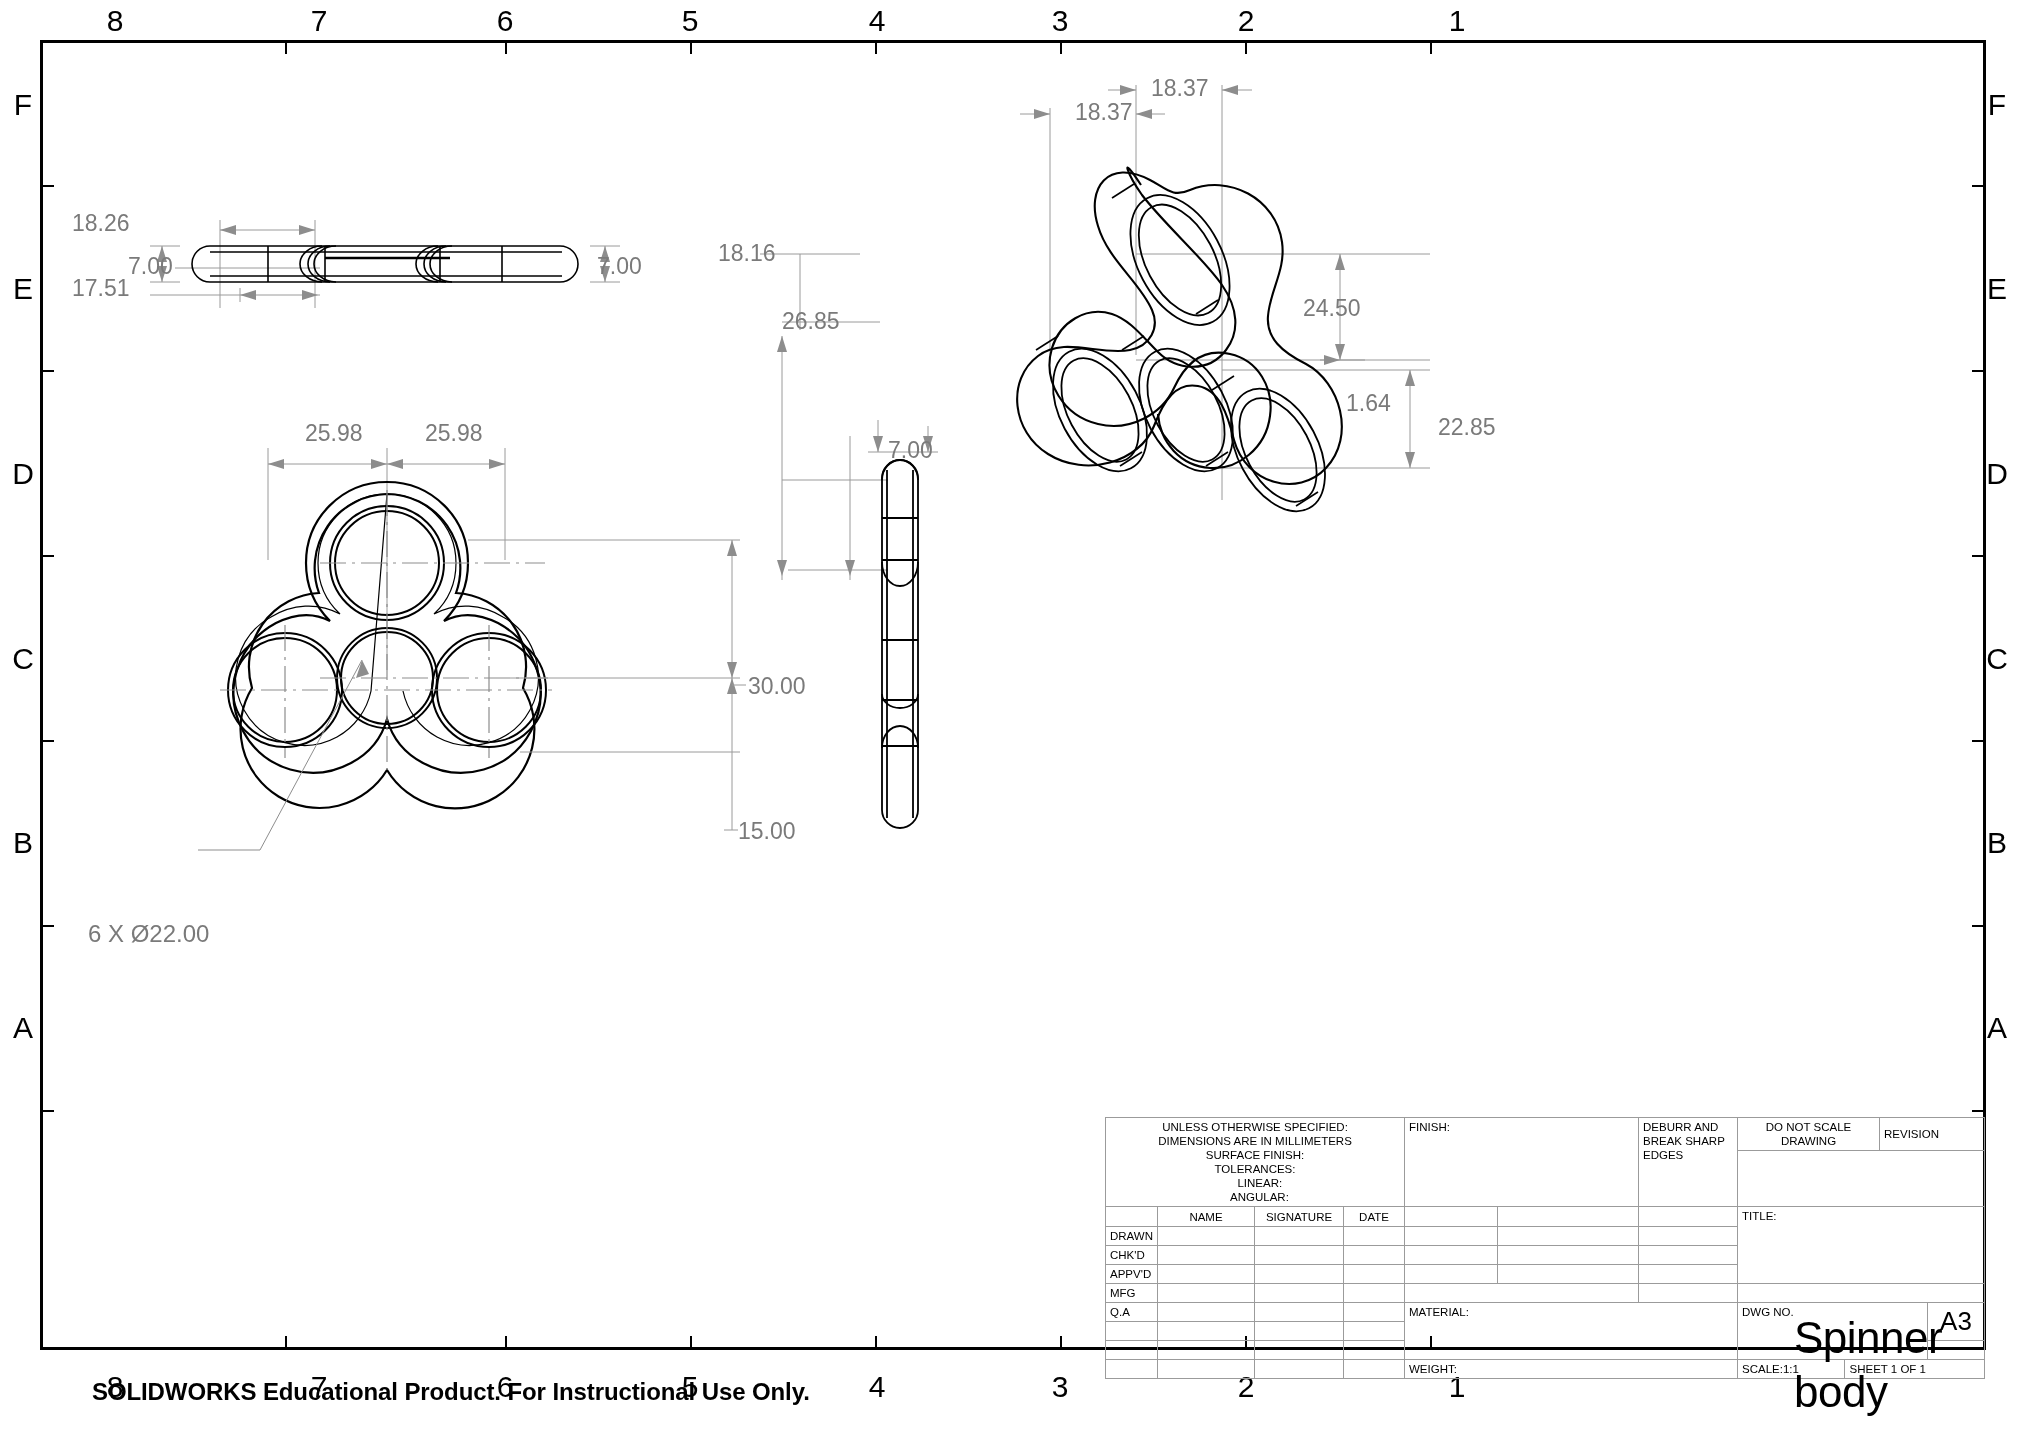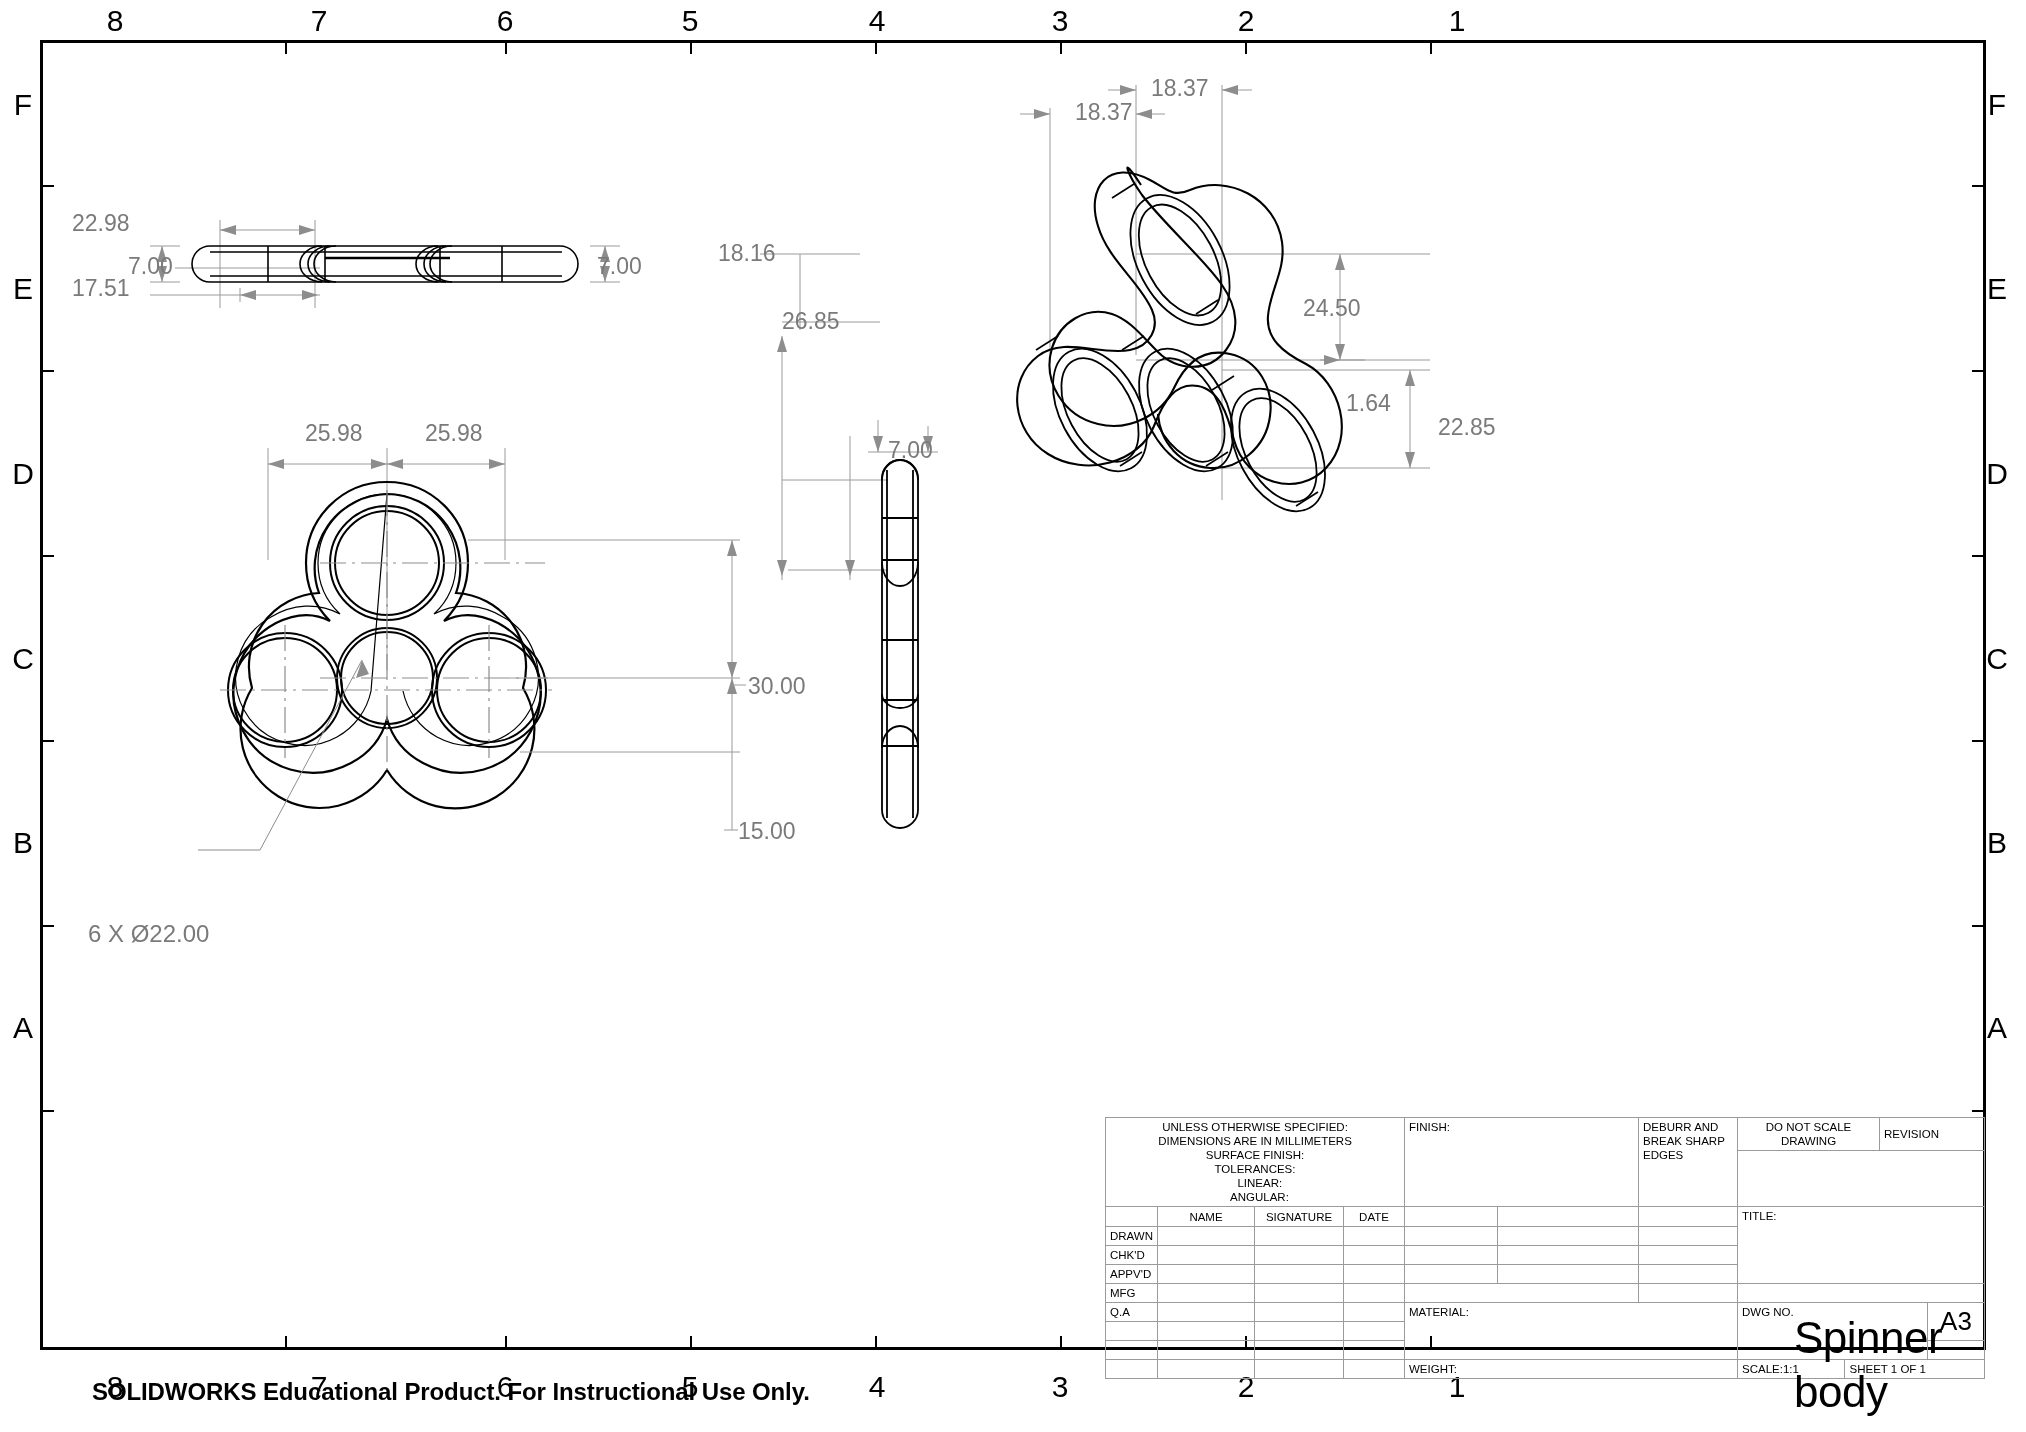--- a/index.html
+++ b/index.html
@@ -149,21 +149,21 @@
   </g>
 
   <g stroke="#9a9a9a" stroke-width="1" fill="none">
     <line x1="455" y1="56" x2="455" y2="92"></line>
     <line x1="440" y1="56" x2="470" y2="56"></line>
     <line x1="440" y1="92" x2="470" y2="92"></line>
   </g>
   <polygon points="455,56 450,72 460,72" fill="#8d8d8d"></polygon>
   <polygon points="455,92 450,76 460,76" fill="#8d8d8d"></polygon>
 </svg>
-<div class="abs dimtxt" style="left:72px;top:210px;">22.98</div>
+<div class="abs dimtxt" style="left:72px;top:210px;">18.26</div>
 <div class="abs dimtxt" style="left:128px;top:253px;">7.00</div>
 <div class="abs dimtxt" style="left:72px;top:275px;">17.51</div>
 <div class="abs dimtxt" style="left:597px;top:253px;">7.00</div>
 
 <svg class="abs" style="left:990px;top:70px;width:470px;height:470px;" width="470" height="470">
 
   <g stroke="#9a9a9a" stroke-width="1" fill="none">
     <line x1="60" y1="38" x2="60" y2="285"></line>
     <line x1="146" y1="15" x2="146" y2="285"></line>
     <line x1="232" y1="15" x2="232" y2="430"></line>

